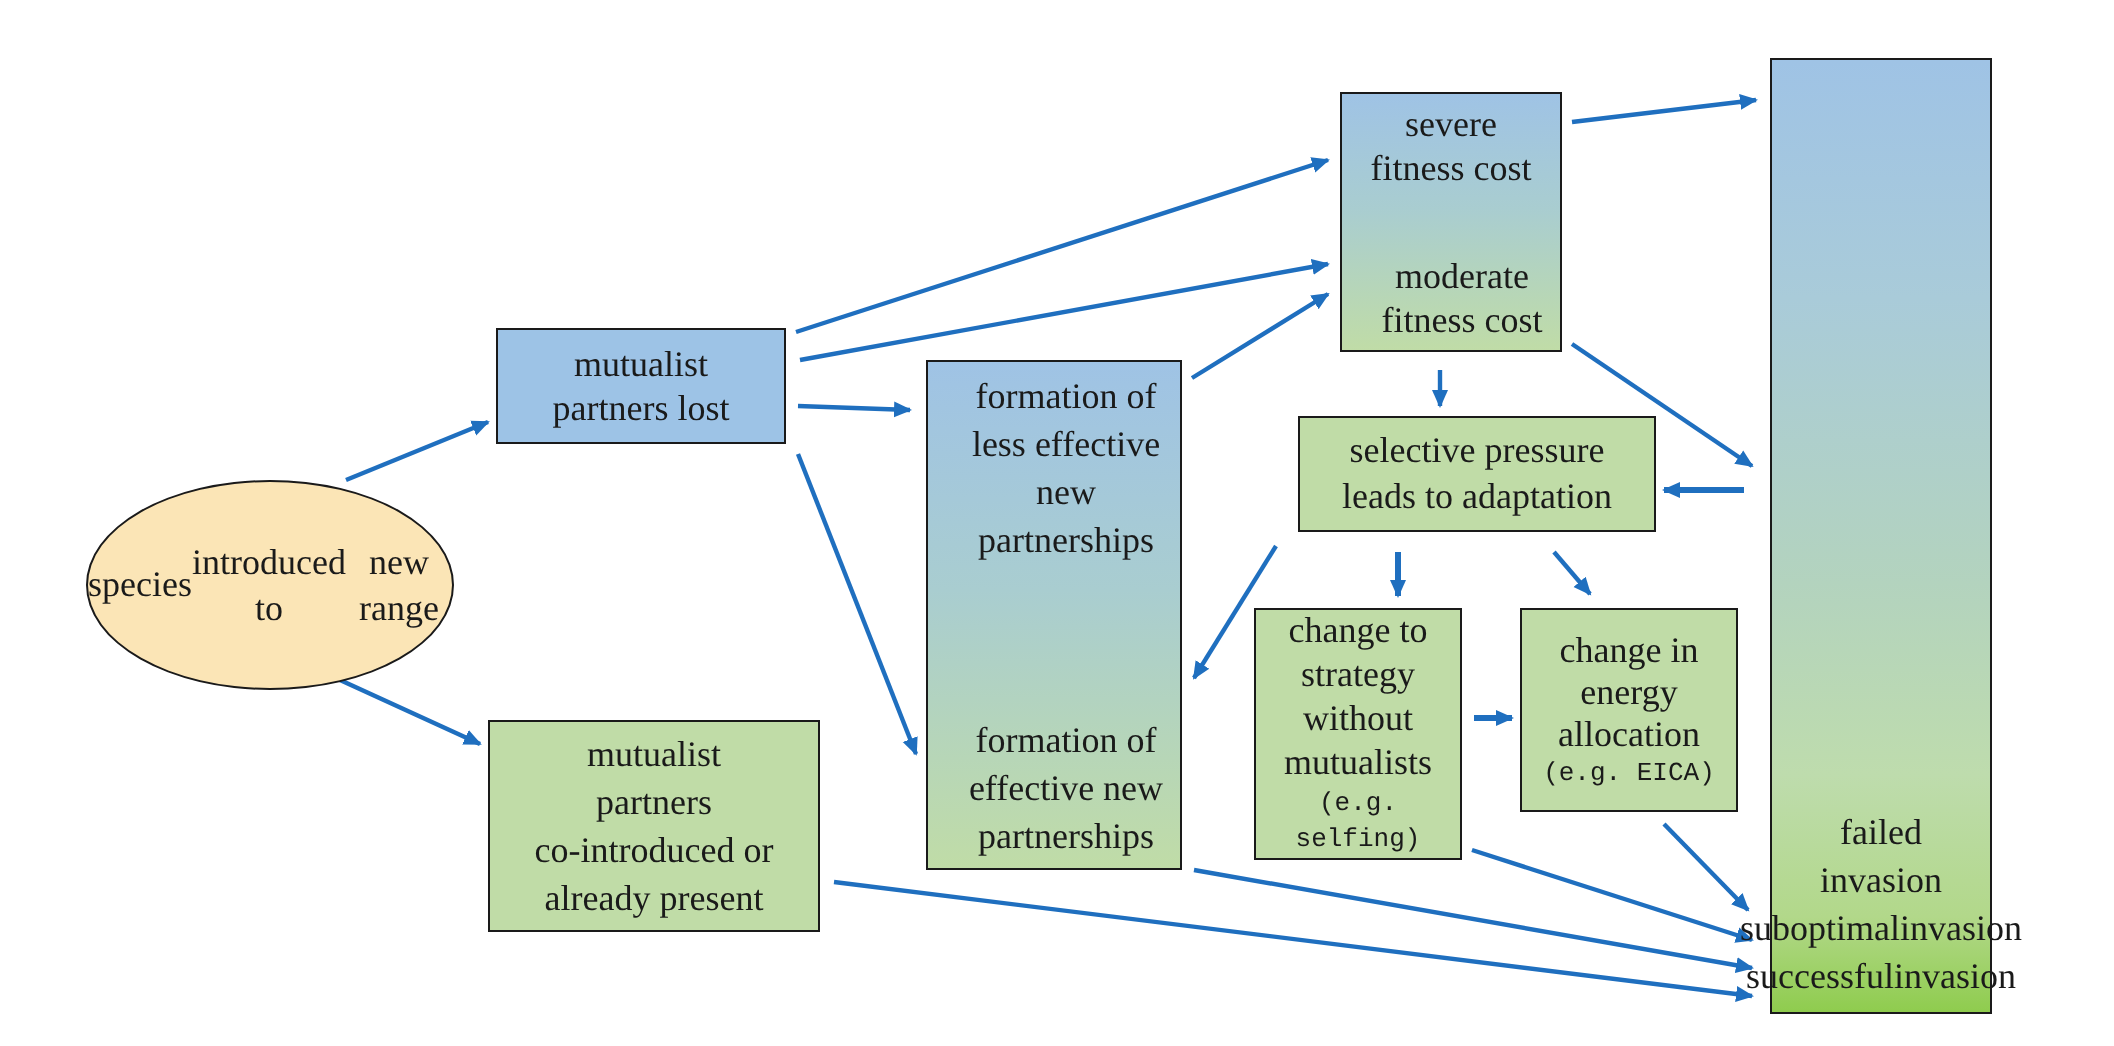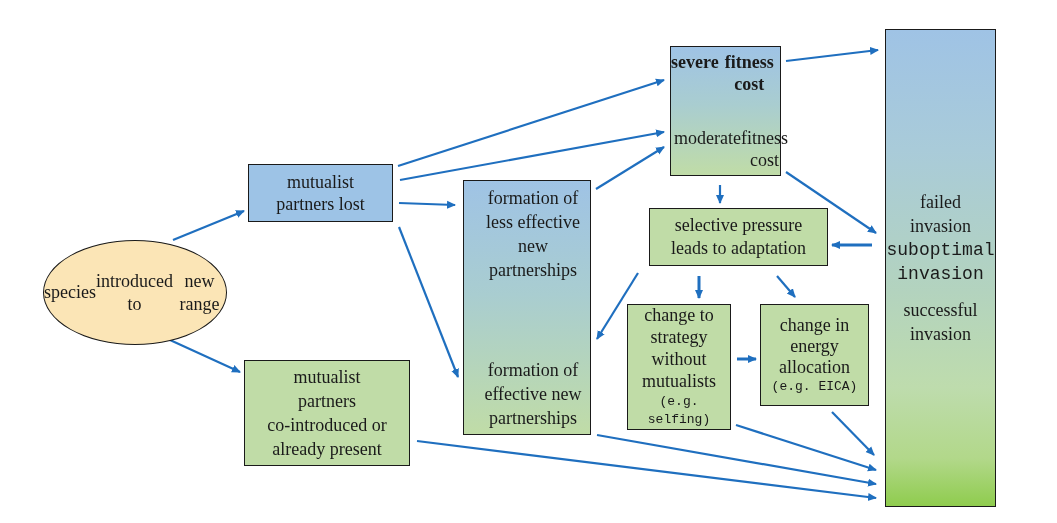--- a/index.html
+++ b/index.html
@@ -100,25 +100,25 @@
     <span>partnerships</span>
   </div>
   <div style="display:flex; flex-direction:column;">
     <span>formation of</span>
     <span>effective new</span>
     <span>partnerships</span>
   </div>
 </div>
 
 <div class="node grad-bg" style="left:670px; top:46px; width:111px; height:130px; justify-content:space-between; padding:4px 0 4px 0;">
-  <div style="display:flex; flex-direction:row;font-weight:bold;">
+  <div style="display:flex; flex-direction:column;">
     <span>severe</span>
     <span>fitness cost</span>
   </div>
-  <div style="display:flex; flex-direction:row;margin-left:11px;">
+  <div style="display:flex; flex-direction:column;margin-left:11px;">
     <span>moderate</span>
     <span>fitness cost</span>
   </div>
 </div>
 
 <div class="node green" style="left:637px; top:208px; width:179px; height:58px; justify-content:center; line-height:23px;margin-left:12px;">
   <span>selective pressure</span>
   <span>leads to adaptation</span>
 </div>
 
@@ -130,26 +130,26 @@
   <span class="small">(e.g. selfing)</span>
 </div>
 
 <div class="node green" style="left:760px; top:304px; width:109px; height:102px; justify-content:center; line-height:21px;">
   <span>change in</span>
   <span>energy</span>
   <span>allocation</span>
   <span class="small">(e.g. EICA)</span>
 </div>
 
-<div class="node grad-tall" style="left:885px; top:29px; width:111px; height:478px; justify-content:center; padding:5px 0 6px 0; line-height:24px;">
+<div class="node grad-tall" style="left:885px; top:29px; width:111px; height:478px; justify-content:flex-end; padding:5px 0 6px 0; line-height:24px;">
   <div style="display:flex; flex-direction:column;">
     <span>failed</span>
     <span>invasion</span>
   </div>
-  <div style="display:flex; flex-direction:column;font-family:Liberation Mono, monospace;">
+  <div style="display:flex; flex-direction:row;">
     <span>suboptimal</span>
     <span>invasion</span>
   </div>
-  <div style="display:flex; flex-direction:column;margin-top:12px;">
+  <div style="display:flex; flex-direction:row;">
     <span>successful</span>
     <span>invasion</span>
   </div>
 </div>
 
 </body></html>

